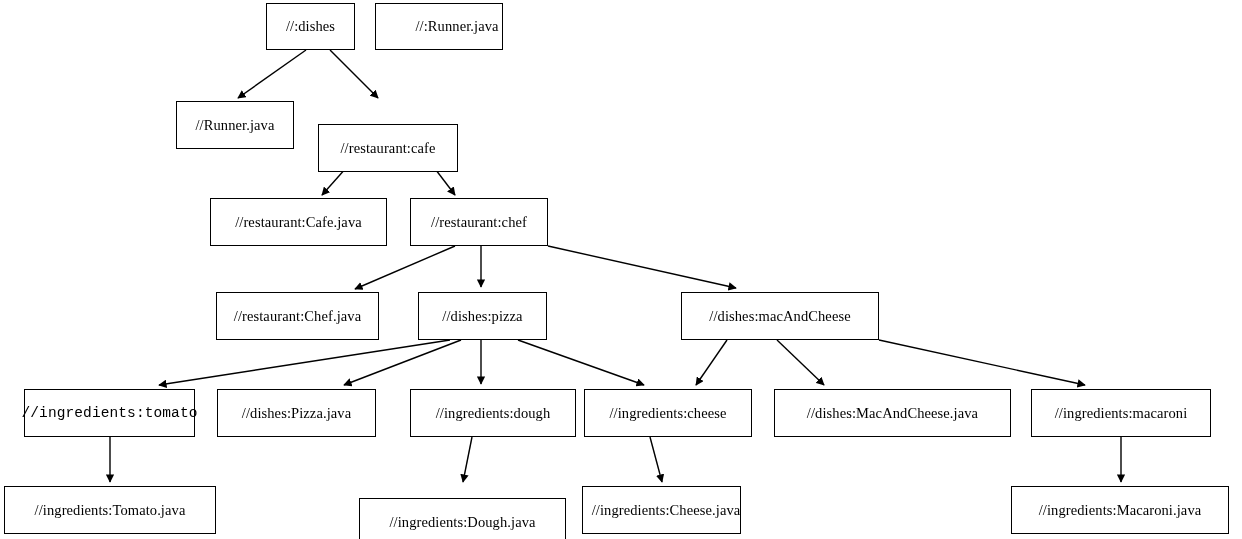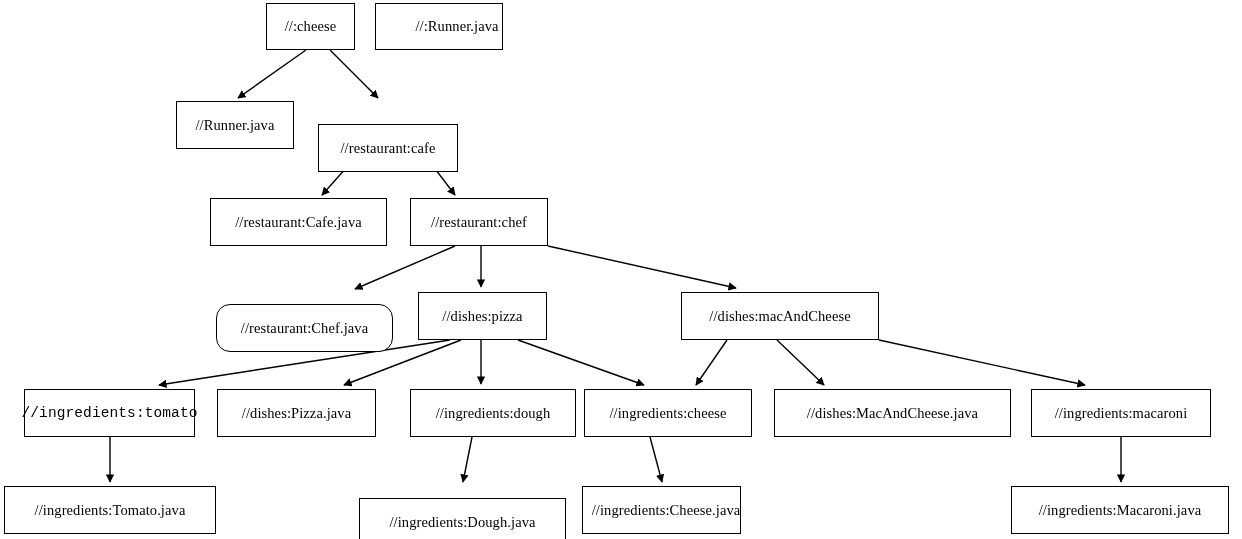--- a/index.html
+++ b/index.html
@@ -70,38 +70,38 @@
         <path d="M879,340 L1085,385" fill="none" stroke="#000000" stroke-width="1.4" marker-end="url(#arrowhead)"></path>
         <path d="M110,437 L110,482" fill="none" stroke="#000000" stroke-width="1.4" marker-end="url(#arrowhead)"></path>
         <path d="M472,437 L463,482" fill="none" stroke="#000000" stroke-width="1.4" marker-end="url(#arrowhead)"></path>
         <path d="M650,437 L662,482" fill="none" stroke="#000000" stroke-width="1.4" marker-end="url(#arrowhead)"></path>
         <path d="M1121,437 L1121,482" fill="none" stroke="#000000" stroke-width="1.4" marker-end="url(#arrowhead)"></path>
       </g>
   </svg>
 
   <div id="nodes-group">
       <div class="graph-node" style="left: 266px; top: 3px; width: 89px; height: 47px;">
-        <span class="node-label">//:cheese</span>
+        <span class="node-label">//:dishes</span>
       </div>
       <div class="graph-node" style="left: 375px; top: 3px; width: 128px; height: 47px; padding-left: 36px;">
         <span class="node-label">//:Runner.java</span>
       </div>
       <div class="graph-node" style="left: 176px; top: 101px; width: 118px; height: 48px;">
         <span class="node-label">//Runner.java</span>
       </div>
       <div class="graph-node" style="left: 318px; top: 101px; width: 140px; height: 48px; margin-top: 23px;">
         <span class="node-label">//restaurant:cafe</span>
       </div>
       <div class="graph-node" style="left: 210px; top: 198px; width: 177px; height: 48px;">
         <span class="node-label">//restaurant:Cafe.java</span>
       </div>
       <div class="graph-node" style="left: 410px; top: 198px; width: 138px; height: 48px;">
         <span class="node-label">//restaurant:chef</span>
       </div>
-      <div class="graph-node" style="left: 216px; top: 304px; width: 177px; height: 48px; border-radius: 14px;">
+      <div class="graph-node" style="left: 216px; top: 292px; width: 163px; height: 48px;">
         <span class="node-label">//restaurant:Chef.java</span>
       </div>
       <div class="graph-node" style="left: 418px; top: 292px; width: 129px; height: 48px;">
         <span class="node-label">//dishes:pizza</span>
       </div>
       <div class="graph-node" style="left: 681px; top: 292px; width: 198px; height: 48px;">
         <span class="node-label">//dishes:macAndCheese</span>
       </div>
       <div class="graph-node" style="left: 24px; top: 389px; width: 171px; height: 48px; font-family: Liberation Mono, monospace;">
         <span class="node-label">//ingredients:tomato</span>

